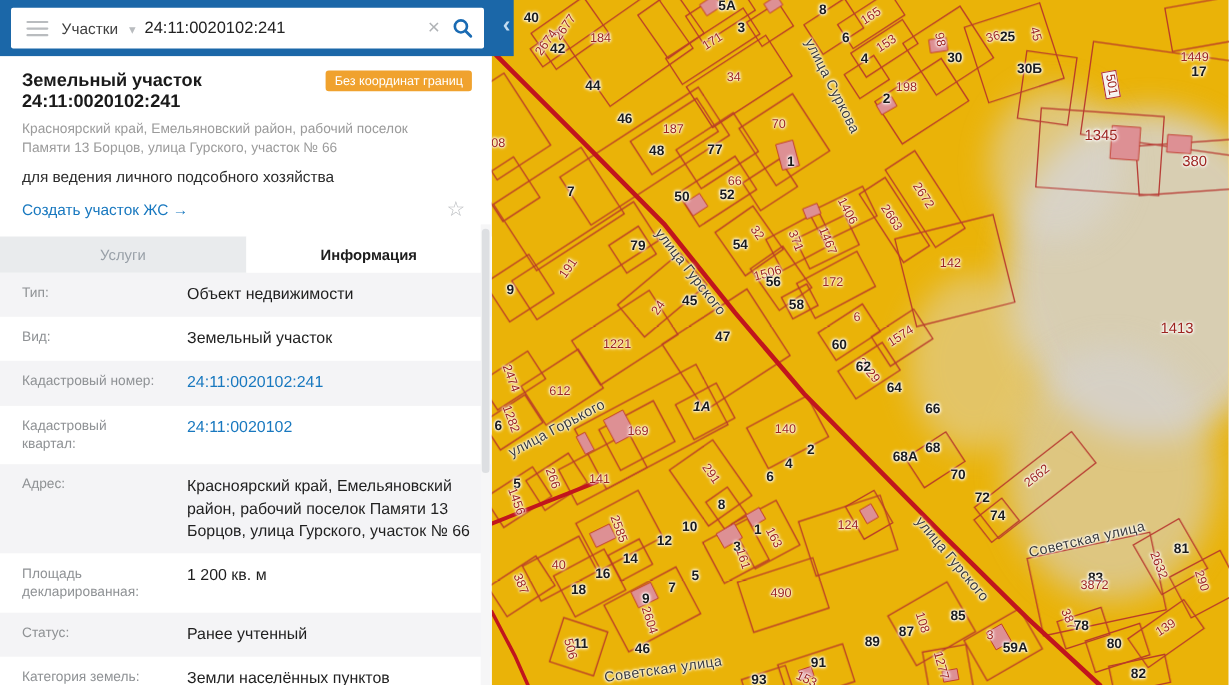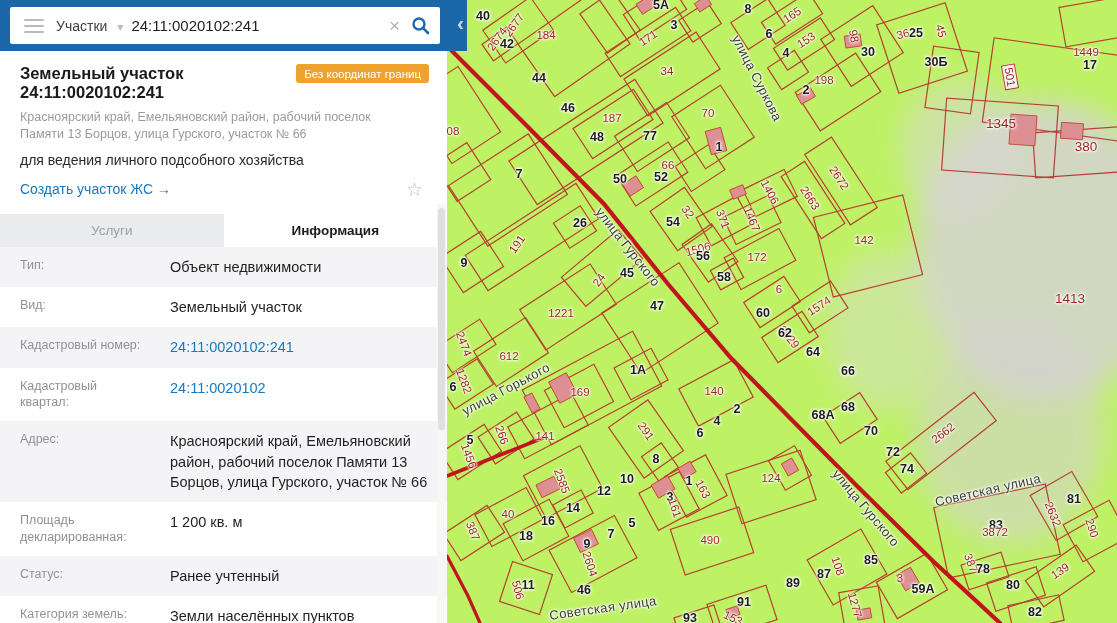--- a/index.html
+++ b/index.html
@@ -1,20 +1,20 @@
 <!DOCTYPE html>
 <html><head>
 <meta charset="utf-8">
 <style>
   html,body{margin:0;padding:0;}
   .app{position:relative;width:1117px;height:623px;overflow:hidden;
        font-family:"Liberation Sans",sans-serif;background:#f1efec;}
 
   
-  .map{position:absolute;left:447px;top:0;width:670px;height:623px;background:#bef264;overflow:hidden;}
+  .map{position:absolute;left:447px;top:0;width:670px;height:623px;background:#eab308;overflow:hidden;}
   .map svg{position:absolute;left:0;top:0;}
   .map-labels{position:absolute;left:0;top:0;width:100%;height:100%;}
   .ml{position:absolute;white-space:nowrap;pointer-events:none;
       text-shadow:0 0 2px #fff,0 0 2px #fff,0 0 3px #fff,0 0 4px #fff;}
   .ml-b{font-size:12.5px;font-weight:bold;color:#1b1b1b;}
   .ml-r{font-size:11.5px;color:#9d2420;}
   .ml-R{font-size:13.5px;color:#9d2420;}
   .ml-s{font-size:13px;color:#3a3a3a;letter-spacing:.4px;}
   .ml-box{border:1.2px solid #b5312c;padding:0 2px;background:#f4f2ef;}
 
@@ -231,21 +231,21 @@
         <span class="ml ml-r" style="left: 165px; top: 118px; transform: translate(-50%, -50%) rotate(0deg);">187</span>
         <span class="ml ml-b" style="left: 150px; top: 137px; transform: translate(-50%, -50%) rotate(0deg);">48</span>
         <span class="ml ml-b" style="left: 203px; top: 136px; transform: translate(-50%, -50%) rotate(0deg);">77</span>
         <span class="ml ml-r" style="left: 261px; top: 113px; transform: translate(-50%, -50%) rotate(0deg);">70</span>
         <span class="ml ml-b" style="left: 272px; top: 147px; transform: translate(-50%, -50%) rotate(0deg);">1</span>
         <span class="ml ml-b" style="left: 173px; top: 161px; transform: translate(-50%, -50%) rotate(0deg); margin-top: 18px;">50</span>
         <span class="ml ml-r" style="left: 221px; top: 165px; transform: translate(-50%, -50%) rotate(0deg);">66</span>
         <span class="ml ml-b" style="left: 214px; top: 177px; transform: translate(-50%, -50%) rotate(0deg);">52</span>
         <span class="ml ml-b" style="left: 72px; top: 174px; transform: translate(-50%, -50%) rotate(0deg);">7</span>
         <span class="ml ml-s" style="left: 181px; top: 247px; transform: translate(-50%, -50%) rotate(52deg);">улица Гурского</span>
-        <span class="ml ml-b" style="left: 133px; top: 223px; transform: translate(-50%, -50%) rotate(0deg);">26</span>
+        <span class="ml ml-b" style="left: 133px; top: 223px; transform: translate(-50%, -50%) rotate(0deg);">79</span>
         <span class="ml ml-r" style="left: 70px; top: 244px; transform: translate(-50%, -50%) rotate(-55deg);">191</span>
         <span class="ml ml-b" style="left: 17px; top: 263px; transform: translate(-50%, -50%) rotate(0deg);">9</span>
         <span class="ml ml-r" style="left: 152px; top: 280px; transform: translate(-50%, -50%) rotate(-55deg);">24</span>
         <span class="ml ml-b" style="left: 180px; top: 273px; transform: translate(-50%, -50%) rotate(0deg);">45</span>
         <span class="ml ml-b" style="left: 226px; top: 222px; transform: translate(-50%, -50%) rotate(0deg);">54</span>
         <span class="ml ml-r" style="left: 241px; top: 212px; transform: translate(-50%, -50%) rotate(55deg);">32</span>
         <span class="ml ml-r" style="left: 276px; top: 219px; transform: translate(-50%, -50%) rotate(68deg);">371</span>
         <span class="ml ml-r" style="left: 323px; top: 192px; transform: translate(-50%, -50%) rotate(62deg);">1406</span>
         <span class="ml ml-r" style="left: 305px; top: 219px; transform: translate(-50%, -50%) rotate(68deg);">1467</span>
         <span class="ml ml-r" style="left: 251px; top: 249px; transform: translate(-50%, -50%) rotate(-15deg);">1506</span>
@@ -263,21 +263,21 @@
         <span class="ml ml-b" style="left: 366px; top: 352px; transform: translate(-50%, -50%) rotate(0deg);">64</span>
         <span class="ml ml-b" style="left: 401px; top: 371px; transform: translate(-50%, -50%) rotate(0deg);">66</span>
         <span class="ml ml-b" style="left: 401px; top: 407px; transform: translate(-50%, -50%) rotate(0deg);">68</span>
         <span class="ml ml-b" style="left: 210px; top: 306px; transform: translate(-50%, -50%) rotate(0deg);">47</span>
         <span class="ml ml-r" style="left: 114px; top: 313px; transform: translate(-50%, -50%) rotate(0deg);">1221</span>
         <span class="ml ml-r" style="left: 17px; top: 344px; transform: translate(-50%, -50%) rotate(70deg);">2474</span>
         <span class="ml ml-r" style="left: 62px; top: 356px; transform: translate(-50%, -50%) rotate(0deg);">612</span>
         <span class="ml ml-r" style="left: 17px; top: 381px; transform: translate(-50%, -50%) rotate(70deg);">1282</span>
         <span class="ml ml-s" style="left: 59px; top: 389px; transform: translate(-50%, -50%) rotate(-28deg);">улица Горького</span>
         <span class="ml ml-r" style="left: 133px; top: 392px; transform: translate(-50%, -50%) rotate(0deg);">169</span>
-        <span class="ml ml-b" style="left: 191px; top: 370px; transform: translate(-50%, -50%) rotate(0deg);">1А</span>
+        <span class="ml ml-b" style="left: 191px; top: 370px; transform: translate(-50%, -50%) rotate(0deg); font-style: italic;">1А</span>
         <span class="ml ml-r" style="left: 267px; top: 391px; transform: translate(-50%, -50%) rotate(0deg);">140</span>
         <span class="ml ml-R" style="left: 623px; top: 298px; transform: translate(-50%, -50%) rotate(0deg);">1413</span>
         <span class="ml ml-b" style="left: 6px; top: 387px; transform: translate(-50%, -50%) rotate(0deg);">6</span>
         <span class="ml ml-r" style="left: 98px; top: 436px; transform: translate(-50%, -50%) rotate(0deg);">141</span>
         <span class="ml ml-r" style="left: 55px; top: 435px; transform: translate(-50%, -50%) rotate(70deg);">266</span>
         <span class="ml ml-b" style="left: 23px; top: 440px; transform: translate(-50%, -50%) rotate(0deg);">5</span>
         <span class="ml ml-r" style="left: 22px; top: 456px; transform: translate(-50%, -50%) rotate(70deg);">1456</span>
         <span class="ml ml-r" style="left: 199px; top: 431px; transform: translate(-50%, -50%) rotate(55deg);">291</span>
         <span class="ml ml-b" style="left: 209px; top: 459px; transform: translate(-50%, -50%) rotate(0deg);">8</span>
         <span class="ml ml-b" style="left: 290px; top: 409px; transform: translate(-50%, -50%) rotate(0deg);">2</span>

